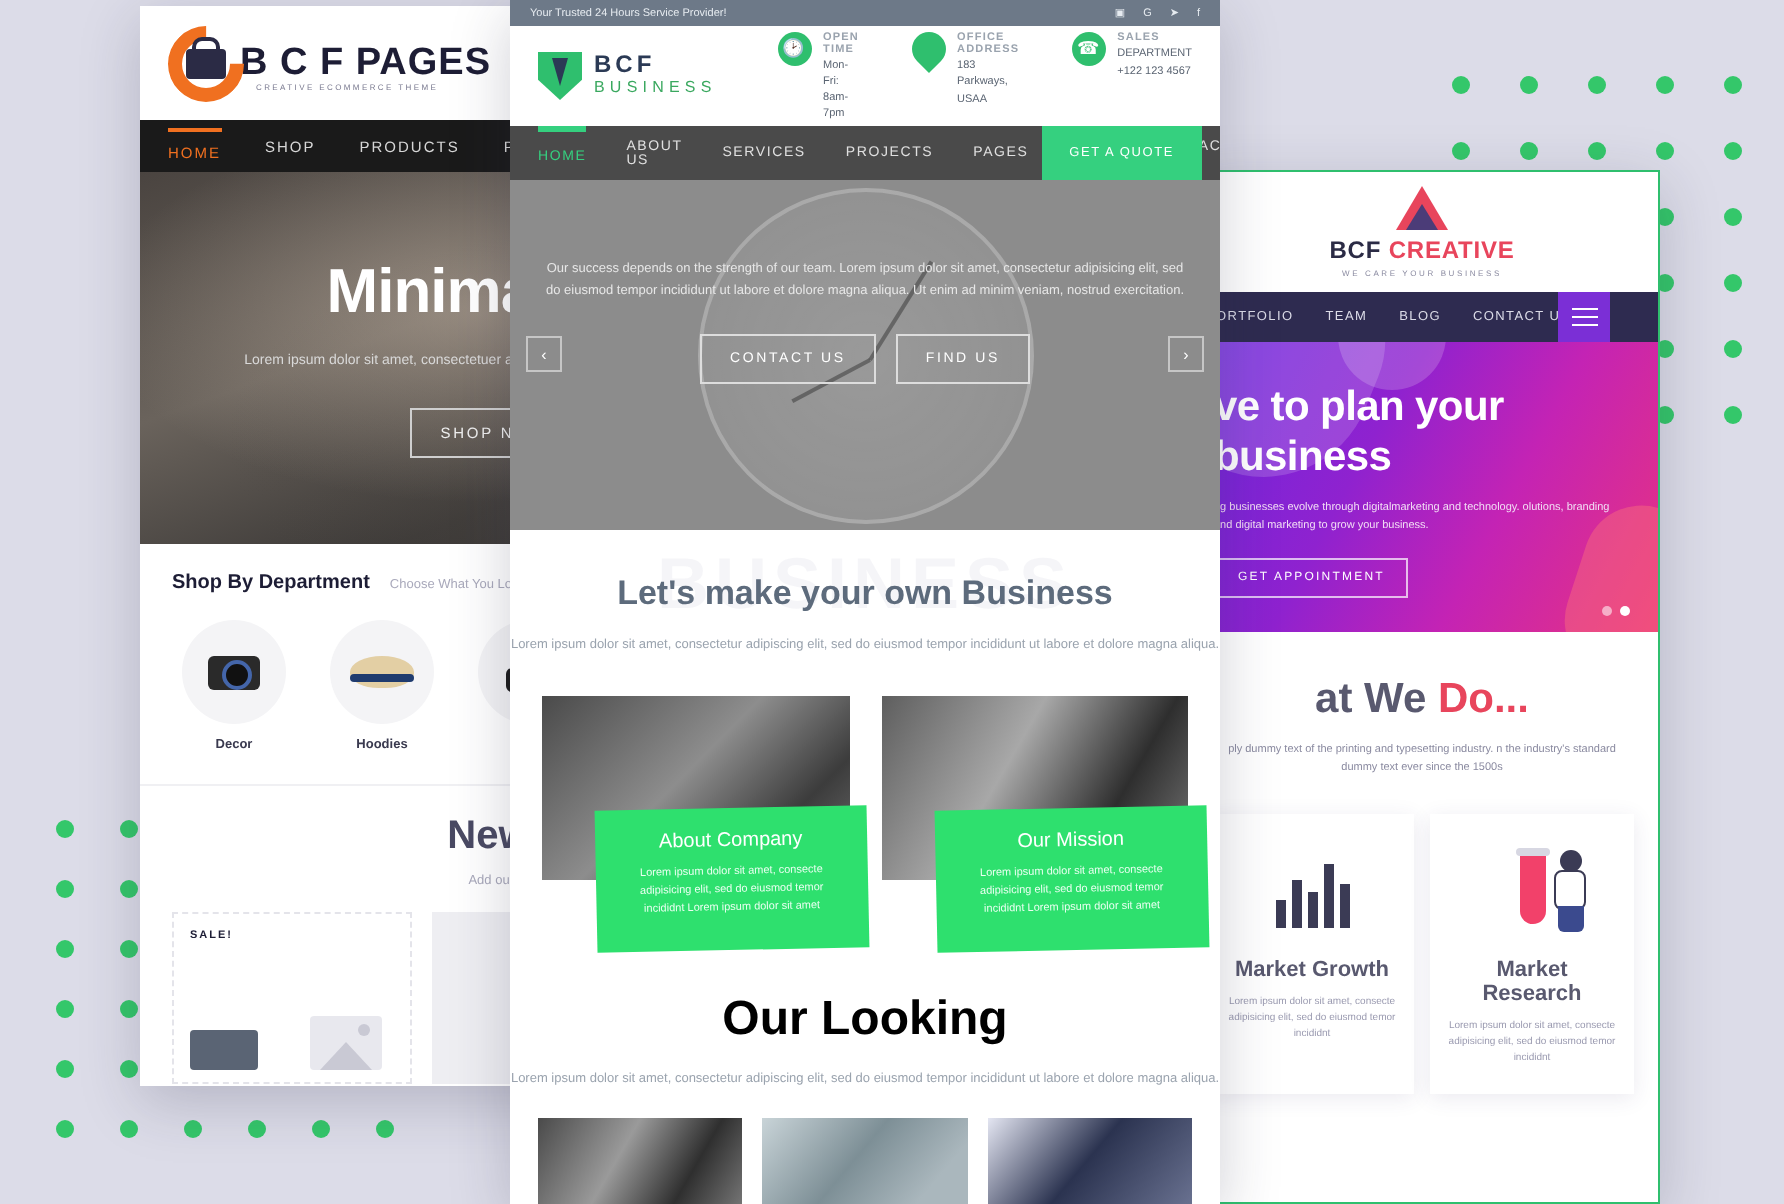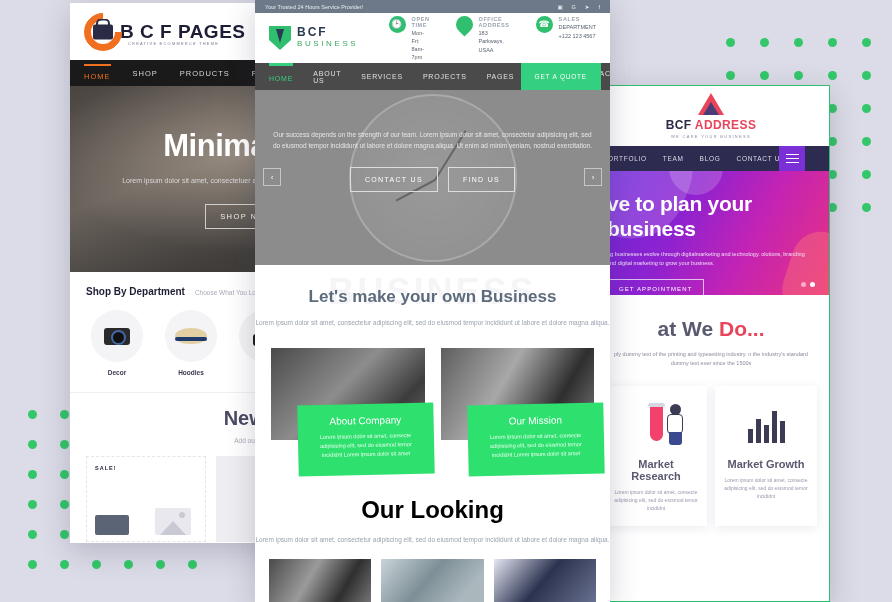--- a/index.html
+++ b/index.html
@@ -93,21 +93,21 @@
   .cr-mark:before{content:"";position:absolute;width:0;height:0;border-left:13px solid transparent;border-right:13px solid transparent;border-bottom:22px solid #e8455c;}
   .cr-mark:after{content:"";position:absolute;width:0;height:0;border-left:8px solid transparent;border-right:8px solid transparent;border-bottom:13px solid #4b3c78;left:5px;top:9px;}
   .cr-word { font-size:12px; font-weight:bold; color:#2b2b45; letter-spacing:.4px; margin-top:3px;}
   .cr-word em { color:#e8455c; font-style:normal; }
   .cr-sub { font-size:4px; letter-spacing:1.3px; color:#8a8aa0; margin-top:2px; }
   .cr-nav { height:25px; background:#2e2b50; display:flex; align-items:center; padding-left:10px; gap:16px; position:relative;}
   .cr-nav a { font-size:6.5px; color:#dcdce8; letter-spacing:.7px; text-decoration:none; }
   .burger { position:absolute; right:24px; top:0; height:25px; width:26px; background:#7b2fd6;
             display:flex; flex-direction:column; align-items:center; justify-content:center; gap:2.5px;}
   .burger i { width:13px; height:1.6px; background:#fff; display:block; }
-  .cr-hero { height:124px; position:relative; overflow:hidden;
+  .cr-hero { height:145px; position:relative; overflow:hidden;
     background:linear-gradient(118deg,#6a28e0 0%,#8f22cf 38%,#c423b4 65%,#e8337f 100%); }
   .cr-hero .b1{position:absolute;width:120px;height:120px;background:rgba(255,255,255,.16);
       border-radius:40% 40% 46% 46%;left:-24px;top:-54px;transform:rotate(22deg);}
   .cr-hero .b2{position:absolute;width:54px;height:54px;border-radius:50%;background:rgba(255,255,255,.18);left:76px;top:-30px;}
   .cr-hero .b3{position:absolute;width:58px;height:88px;border-radius:30px;background:rgba(255,120,120,.4);right:-16px;bottom:-24px;transform:rotate(18deg);}
   .cr-hero-in { position:relative; padding:20px 14px 0; }
   .cr-hero h1 { color:#fff; font-size:21px; font-weight:bold; line-height:25px; letter-spacing:-.3px;}
   .cr-hero p { color:#f2dcf5; font-size:5.5px; line-height:9px; margin-top:9px; }
   .cr-btn { margin-top:11px; display:inline-block; border:1px solid rgba(255,255,255,.7);
             color:#fff; font-size:6px; letter-spacing:1.1px; padding:6px 11px; }
@@ -357,21 +357,21 @@
           <i class="p-bun"></i>
       </div>
     </div>
   </div>
 </div>
 
 <div class="win" id="win-creative">
 
   <div class="cr-head">
     <div class="cr-mark"></div>
-    <div class="cr-word"><span>BCF </span><em>ADDRESS</em></div>
+    <div class="cr-word"><span>BCF </span><em>CREATIVE</em></div>
     <div class="cr-sub">WE CARE YOUR BUSINESS</div>
   </div>
 
   <div class="cr-nav">
     <a>PORTFOLIO</a>
     <a>TEAM</a>
     <a>BLOG</a>
     <a>CONTACT US</a>
     <div class="burger">
         <i></i>
@@ -396,41 +396,41 @@
   </div>
 
   <div class="cr-what">
     <h2><span>at We </span><em>Do...</em></h2>
     <p>ply dummy text of the printing and typesetting industry. n the industry's standard dummy text ever since the 1500s</p>
   </div>
 
   <div class="cr-cards">
     <div class="cr-card">
       <div class="cr-ill">
-        <div class="tube"></div>
-        <div class="sci">
-            <i class="h"></i>
-            <i class="c"></i>
-            <i class="l"></i>
-          </div>
-      </div>
-      <h4>Market Research</h4>
-      <p>Lorem ipsum dolor sit amet, consecte adipisicing elit, sed do eiusmod temor incididnt</p>
-    </div>
-    <div class="cr-card">
-      <div class="cr-ill">
         <div class="bars">
             <i style="height:14px"></i>
             <i style="height:24px"></i>
             <i style="height:18px"></i>
             <i style="height:32px"></i>
             <i style="height:22px"></i>
           </div>
       </div>
       <h4>Market Growth</h4>
+      <p>Lorem ipsum dolor sit amet, consecte adipisicing elit, sed do eiusmod temor incididnt</p>
+    </div>
+    <div class="cr-card">
+      <div class="cr-ill">
+        <div class="tube"></div>
+        <div class="sci">
+            <i class="h"></i>
+            <i class="c"></i>
+            <i class="l"></i>
+          </div>
+      </div>
+      <h4>Market Research</h4>
       <p>Lorem ipsum dolor sit amet, consecte adipisicing elit, sed do eiusmod temor incididnt</p>
     </div>
   </div>
 </div>
 
 <div class="win" id="win-biz">
 
   <div class="bz-top">
     <span>Your Trusted 24 Hours Service Provider!</span>
     <div class="bz-soc">

